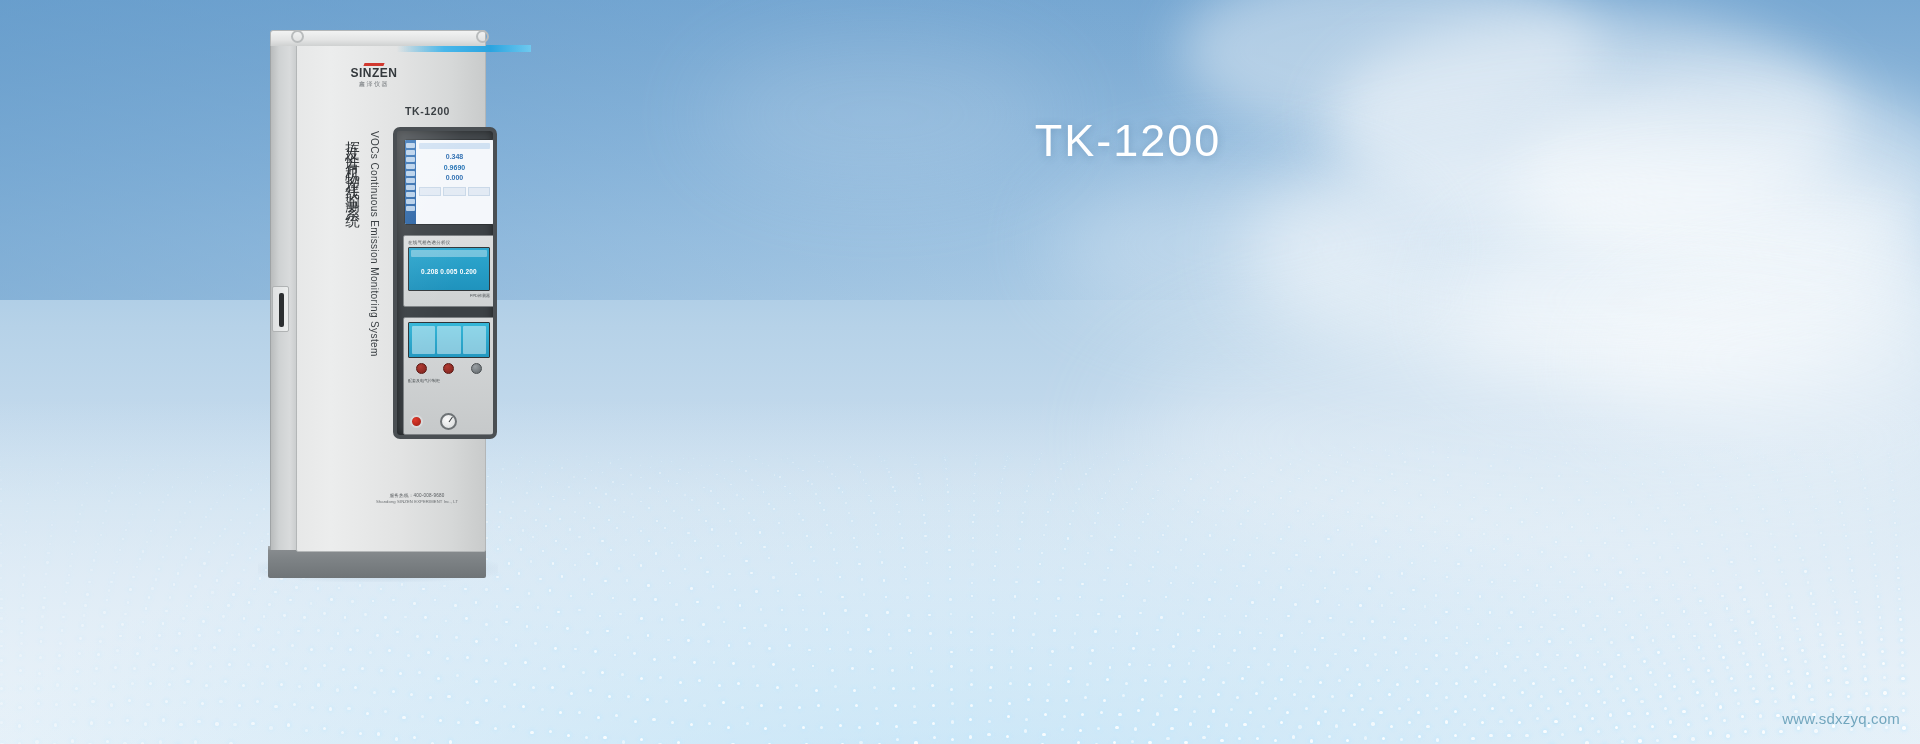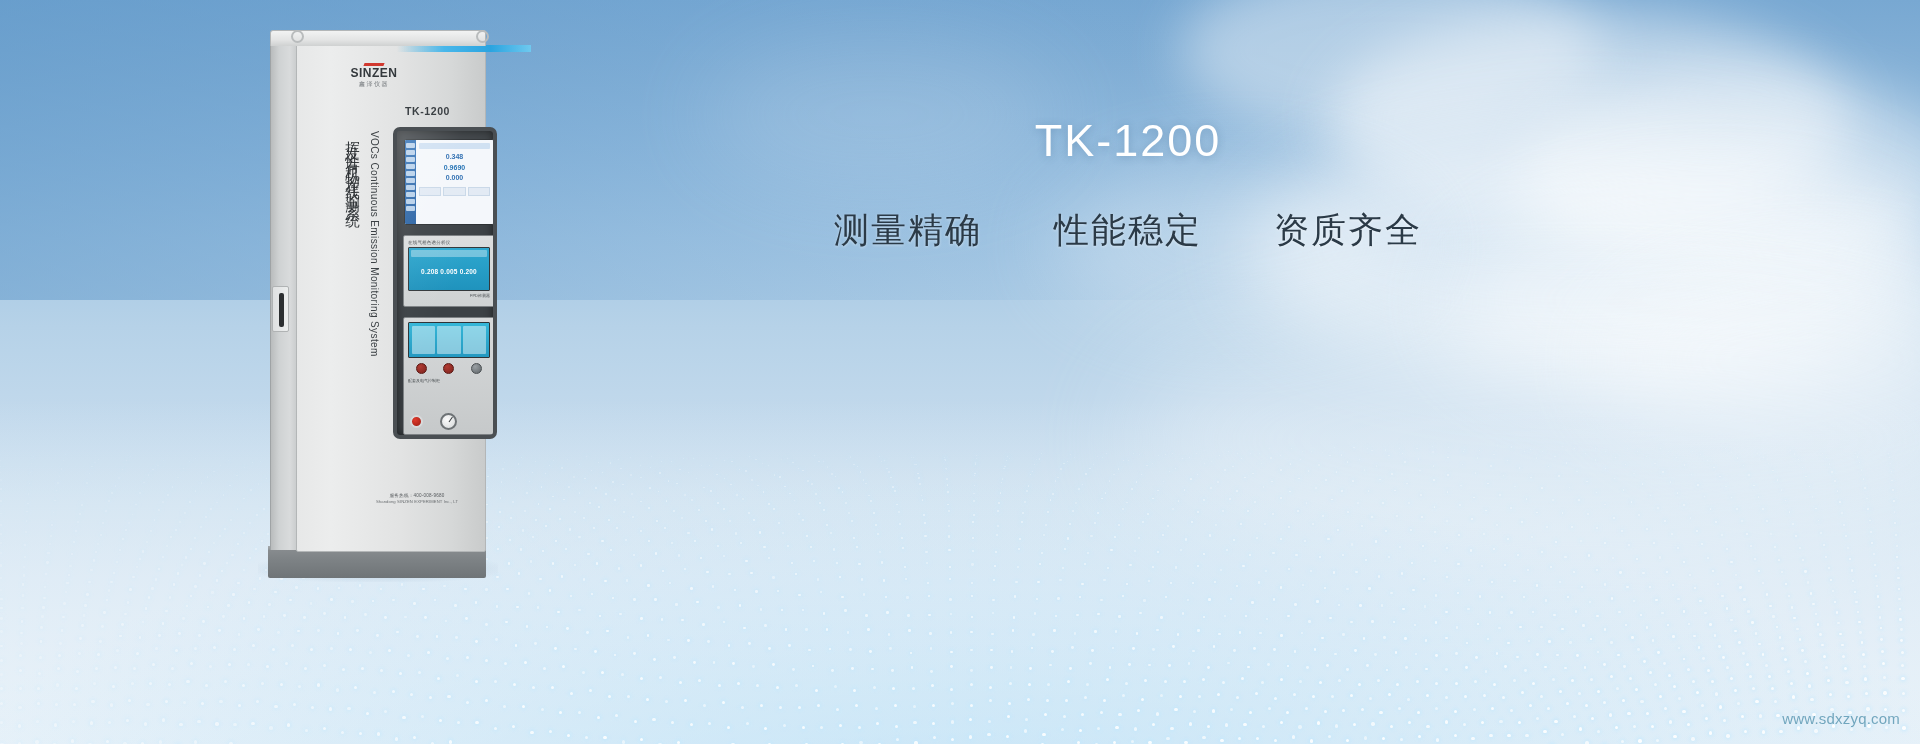--- a/index.html
+++ b/index.html
@@ -2466,21 +2466,16 @@
     <div class="cab-top">
       <div class="eyebolt l"></div>
       <div class="eyebolt r"></div>
     </div>
 
     <div class="handle"></div>
   </div>
 
   <div class="copy">
     <div class="model">TK-1200</div>
-    <div class="features">
-      <span>测量精确</span>
-      <span>性能稳定</span>
-      <span>资质齐全</span>
-    </div>
   </div>
 
   <div class="watermark">www.sdxzyq.com</div>
 </div>
 
 </body></html>

